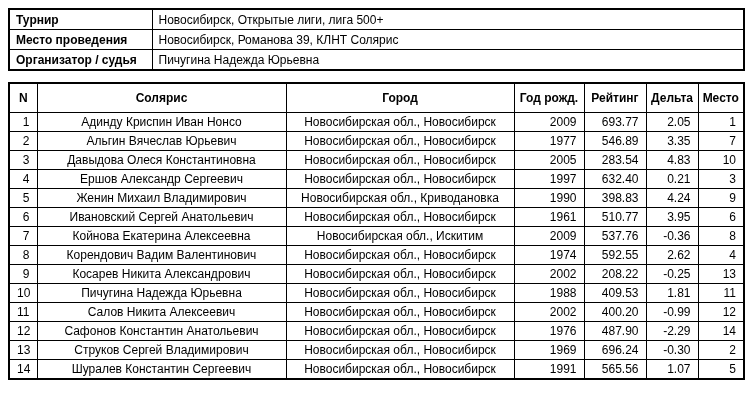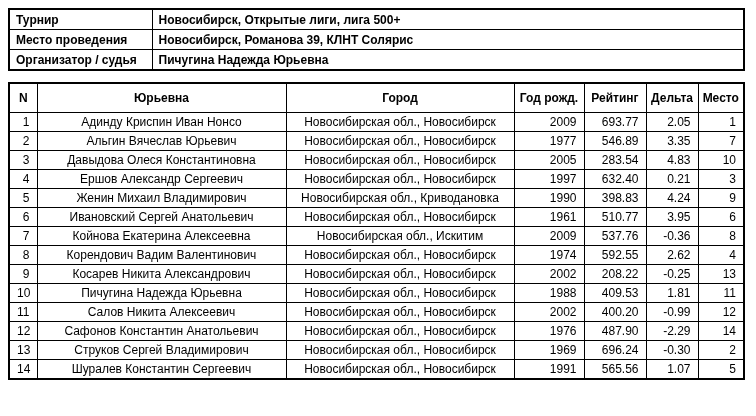--- a/index.html
+++ b/index.html
@@ -27,21 +27,20 @@
     margin-bottom: 11px;
     border: 2px solid #000;
   }
   .info-table td {
     border: 1px solid #000;
     height: 19px;
     padding: 0 6px;
     vertical-align: middle;
     overflow: hidden;
     white-space: nowrap;
-    font-weight: bold;
   }
   .info-table td.info-label {
     font-weight: bold;
   }
   .results-table {
     border: 2px solid #000;
   }
   .results-table th {
     border: 1px solid #000;
     height: 28px;
@@ -95,21 +94,21 @@
       <col style="width:249px">
       <col style="width:228px">
       <col style="width:70px">
       <col style="width:62px">
       <col style="width:52px">
       <col style="width:46px">
     </colgroup>
     <thead>
       <tr id="results-head">
           <th>N</th>
-          <th>Юрьевна</th>
+          <th>Солярис</th>
           <th>Город</th>
           <th>Год рожд.</th>
           <th>Рейтинг</th>
           <th>Дельта</th>
           <th>Место</th>
         </tr>
     </thead>
     <tbody id="results-body">
         <tr>
           <td class="right">1</td>

